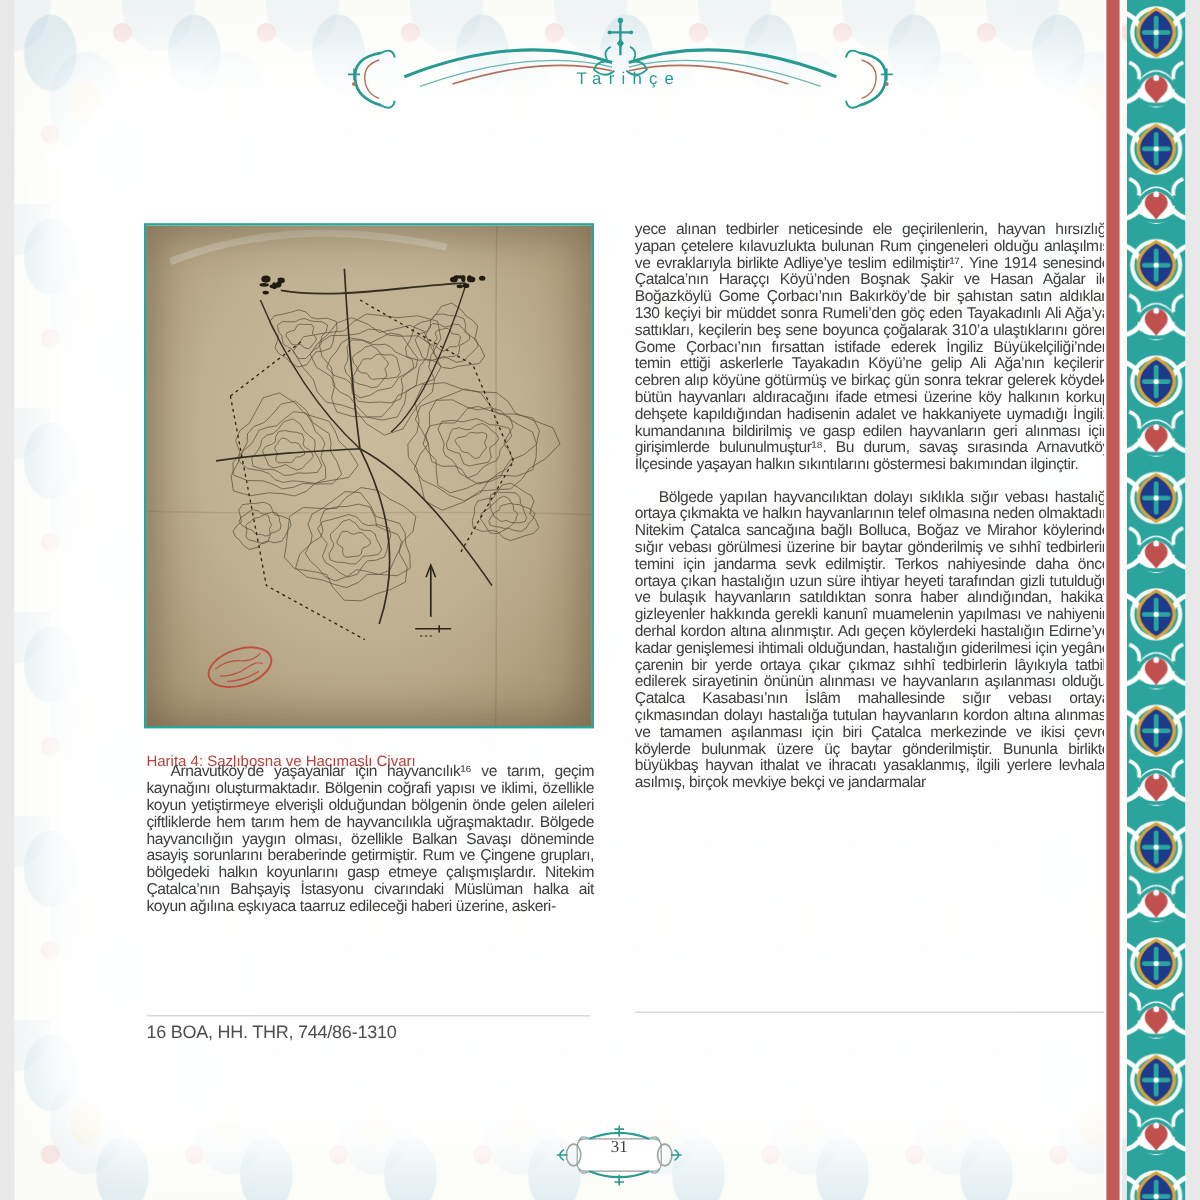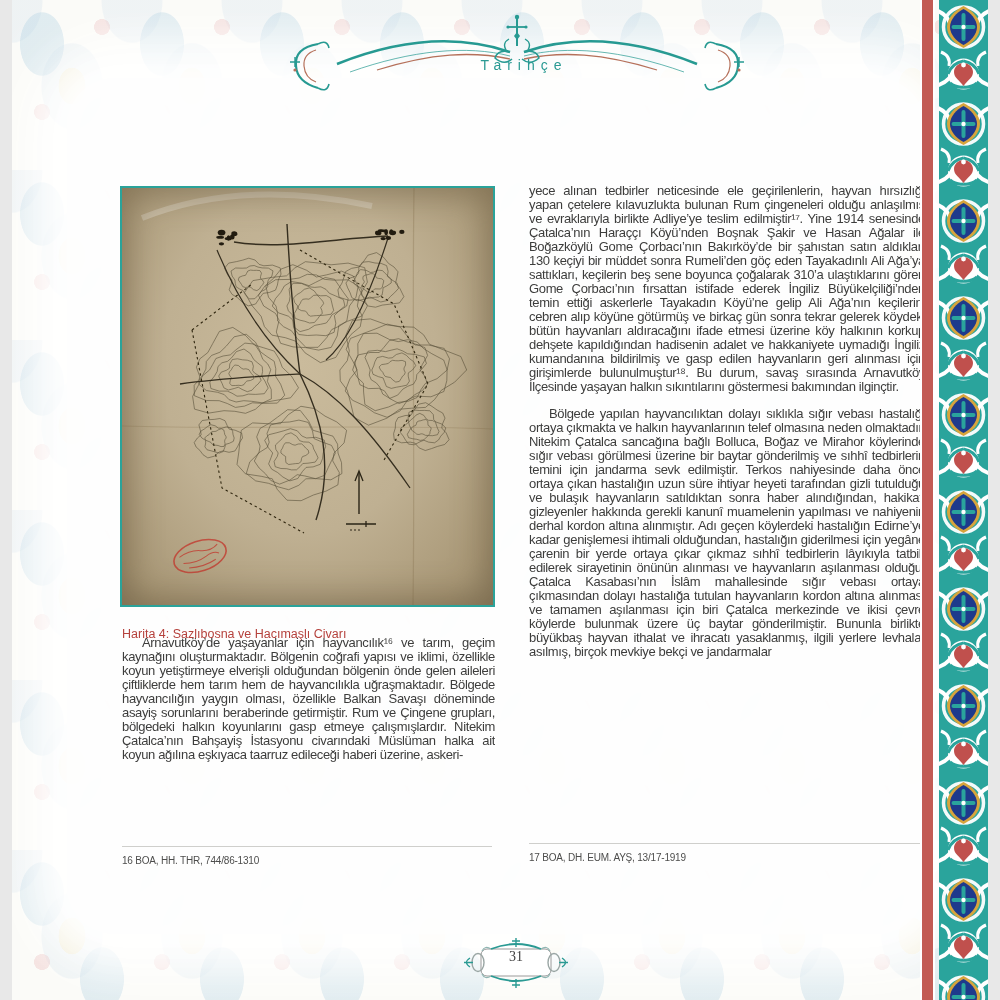--- a/index.html
+++ b/index.html
@@ -44,21 +44,21 @@
     color:#3d3d3c;font-size:13px;line-height:14px;letter-spacing:-0.35px;
     text-align:justify;overflow:hidden;
   }
   .body-col p{margin:0 0 13px 0;}
   .body-col p.indent{text-indent:20px;}
   .col-left{position:absolute;left:110px;top:636px;width:373px;height:176px;}
   .col-right{position:absolute;left:517px;top:184px;width:396px;height:656px;}
   .foot-rule{position:absolute;height:1px;background:#cfcfcc;}
   .rule-left{left:110px;top:846px;width:370px;}
   .rule-right{left:517px;top:843px;width:396px;}
-  .footnote{position:absolute;color:#4d4d4c;font-size:10px;line-height:17px;letter-spacing:-0.2px;}
+  .footnote{position:absolute;color:#4d4d4c;font-size:15px;line-height:17px;letter-spacing:-0.2px;}
   .fn-left{left:110px;top:852px;width:373px;}
   .fn-right{left:517px;top:849px;width:396px;}
   .pagenum-wrap{position:absolute;left:449px;top:936px;width:110px;height:54px;z-index:4;}
   .pagenum{
     position:absolute;left:0;top:13px;width:110px;text-align:center;
     font-family:"Liberation Serif", serif;font-size:14px;color:#3f3f3f;
   }
 </style>
 </head>
 <body>
@@ -192,21 +192,20 @@
     </div>
     <div class="foot-rule rule-left"></div>
     <div class="footnote fn-left">16 BOA, HH. THR, 744/86-1310</div>
 
     <div class="body-col col-right">
       <p>yece alınan tedbirler neticesinde ele geçirilenlerin, hayvan hırsızlığı yapan çetelere kılavuzlukta bulunan Rum çingeneleri olduğu anlaşılmış ve evraklarıyla birlikte Adliye’ye teslim edilmiştir¹⁷. Yine 1914 senesinde Çatalca’nın Haraççı Köyü’nden Boşnak Şakir ve Hasan Ağalar ile Boğazköylü Gome Çorbacı’nın Bakırköy’de bir şahıstan satın aldıkları 130 keçiyi bir müddet sonra Rumeli’den göç eden Tayakadınlı Ali Ağa’ya sattıkları, keçilerin beş sene boyunca çoğalarak 310’a ulaştıklarını gören Gome Çorbacı’nın fırsattan istifade ederek İngiliz Büyükelçiliği’nden temin ettiği askerlerle Tayakadın Köyü’ne gelip Ali Ağa’nın keçilerini cebren alıp köyüne götürmüş ve birkaç gün sonra tekrar gelerek köydeki bütün hayvanları aldıracağını ifade etmesi üzerine köy halkının korkup dehşete kapıldığından hadisenin adalet ve hakkaniyete uymadığı İngiliz kumandanına bildirilmiş ve gasp edilen hayvanların geri alınması için girişimlerde bulunulmuştur¹⁸. Bu durum, savaş sırasında Arnavutköy İlçesinde yaşayan halkın sıkıntılarını göstermesi bakımından ilginçtir.</p>
       <p class="indent">Bölgede yapılan hayvancılıktan dolayı sıklıkla sığır vebası hastalığı ortaya çıkmakta ve halkın hayvanlarının telef olmasına neden olmaktadır. Nitekim Çatalca sancağına bağlı Bolluca, Boğaz ve Mirahor köylerinde sığır vebası görülmesi üzerine bir baytar gönderilmiş ve sıhhî tedbirlerin temini için jandarma sevk edilmiştir. Terkos nahiyesinde daha önce ortaya çıkan hastalığın uzun süre ihtiyar heyeti tarafından gizli tutulduğu ve bulaşık hayvanların satıldıktan sonra haber alındığından, hakikati gizleyenler hakkında gerekli kanunî muamelenin yapılması ve nahiyenin derhal kordon altına alınmıştır. Adı geçen köylerdeki hastalığın Edirne’ye kadar genişlemesi ihtimali olduğundan, hastalığın giderilmesi için yegâne çarenin bir yerde ortaya çıkar çıkmaz sıhhî tedbirlerin lâyıkıyla tatbik edilerek sirayetinin önünün alınması ve hayvanların aşılanması olduğu, Çatalca Kasabası’nın İslâm mahallesinde sığır vebası ortaya çıkmasından dolayı hastalığa tutulan hayvanların kordon altına alınması ve tamamen aşılanması için biri Çatalca merkezinde ve ikisi çevre köylerde bulunmak üzere üç baytar gönderilmiştir. Bununla birlikte büyükbaş hayvan ithalat ve ihracatı yasaklanmış, ilgili yerlere levhalar asılmış, birçok mevkiye bekçi ve jandarmalar</p>
     </div>
     <div class="foot-rule rule-right"></div>
     <div class="footnote fn-right">
-      <div>17 BOA, DH. EUM. AYŞ, 13/17-1919</div>
     </div>
 
     <div class="pagenum-wrap">
       <svg width="110" height="54" viewBox="0 0 110 54">
         <rect x="20" y="13" width="70" height="27" rx="6" fill="#ffffff" stroke="#9a9a9a" stroke-width="1"></rect>
         <path d="M30 13 Q55 3 80 13" stroke="#2a9a93" stroke-width="1.8" fill="none"></path>
         <path d="M30 40 Q55 50 80 40" stroke="#2a9a93" stroke-width="1.8" fill="none"></path>
         <path d="M55 2 V11 M51 5 H59" stroke="#2a9a93" stroke-width="1.4"></path>
         <path d="M55 43 V52 M51 49 H59" stroke="#2a9a93" stroke-width="1.4"></path>
         <path d="M30 13 q-6 -4 -9 2 M80 13 q6 -4 9 2" stroke="#8fb5b2" stroke-width="1.2" fill="none"></path>

